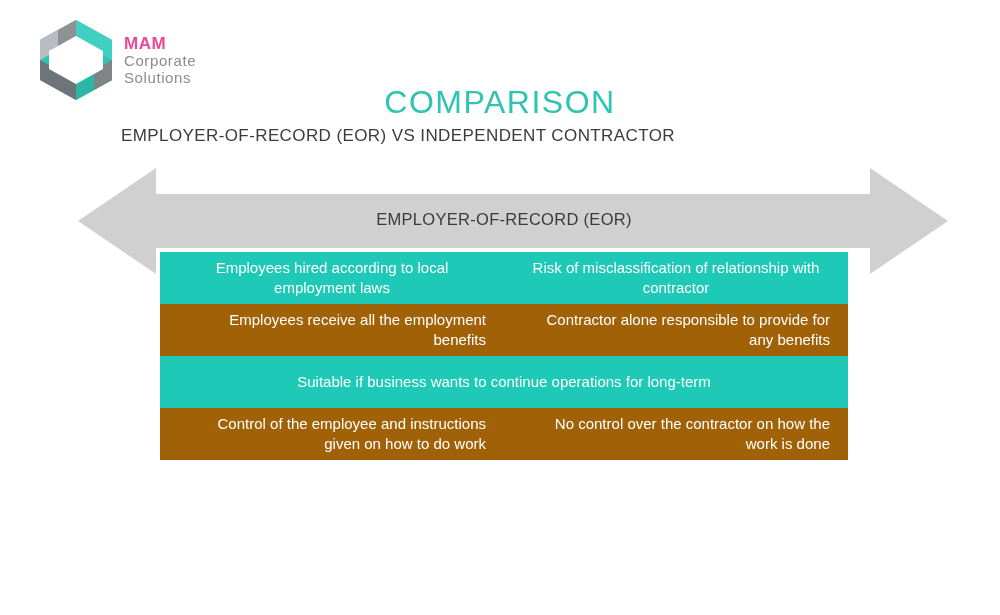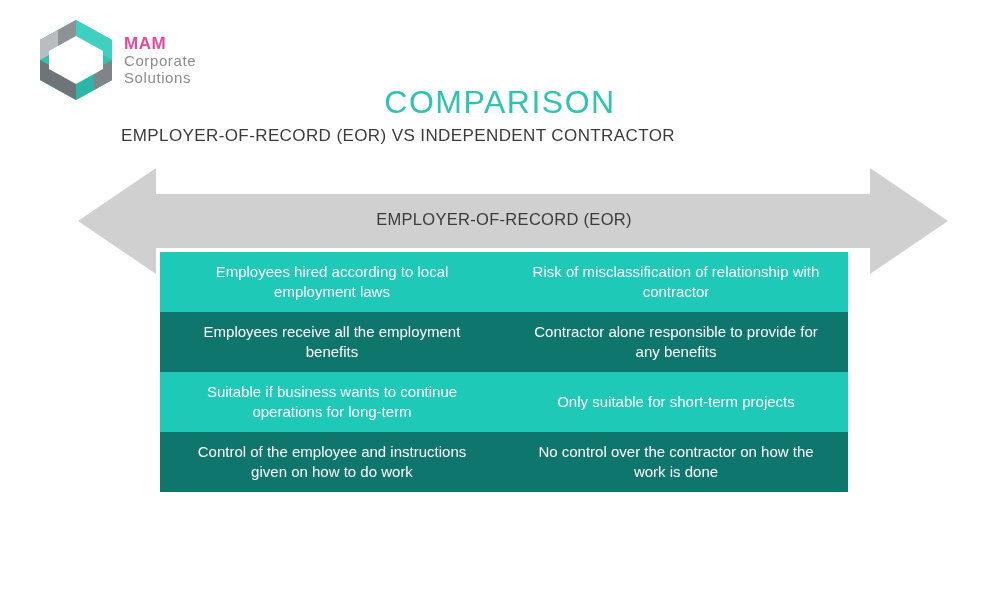--- a/index.html
+++ b/index.html
@@ -96,36 +96,36 @@
 
   
   .compare-table {
     position: absolute;
     top: 252px;
     left: 160px;
     width: 688px;
   }
   .row {
     display: flex;
-    height: 60px;
+    height: 52px;
   }
   .row .cell {
     flex: 1 1 50%;
     display: flex;
     align-items: center;
     justify-content: center;
     text-align: center;
     color: #ffffff;
     font-size: 15px;
     line-height: 1.35;
     padding: 0 18px;
     box-sizing: border-box;
   }
   .row.light .cell { background: #1ec9b7; }
-  .row.dark  .cell { background: #0f766e; }
+  .row.dark  .cell { background: #a16207; text-align: right; }
 </style>
 </head>
 <body>
 
 <div class="logo-block">
   <div class="logo-mark">
     <svg width="84" height="84" viewBox="0 0 84 84" aria-hidden="true">
 
       <g>
         <polygon points="42,2 78,22 78,62 42,82 6,62 6,22" fill="#2ec4b0"></polygon>
@@ -166,21 +166,20 @@
     <div class="cell">Risk of misclassification of relationship with contractor</div>
   </div>
 
   <div class="row dark">
     <div class="cell">Employees receive all the employment benefits</div>
     <div class="cell">Contractor alone responsible to provide for any benefits</div>
   </div>
 
   <div class="row light">
     <div class="cell">Suitable if business wants to continue operations for long-term</div>
-    <div class="cell">Only suitable for short-term projects</div>
   </div>
 
   <div class="row dark">
     <div class="cell">Control of the employee and instructions given on how to do work</div>
     <div class="cell">No control over the contractor on how the work is done</div>
   </div>
 
 </div>
 
 </body></html>

